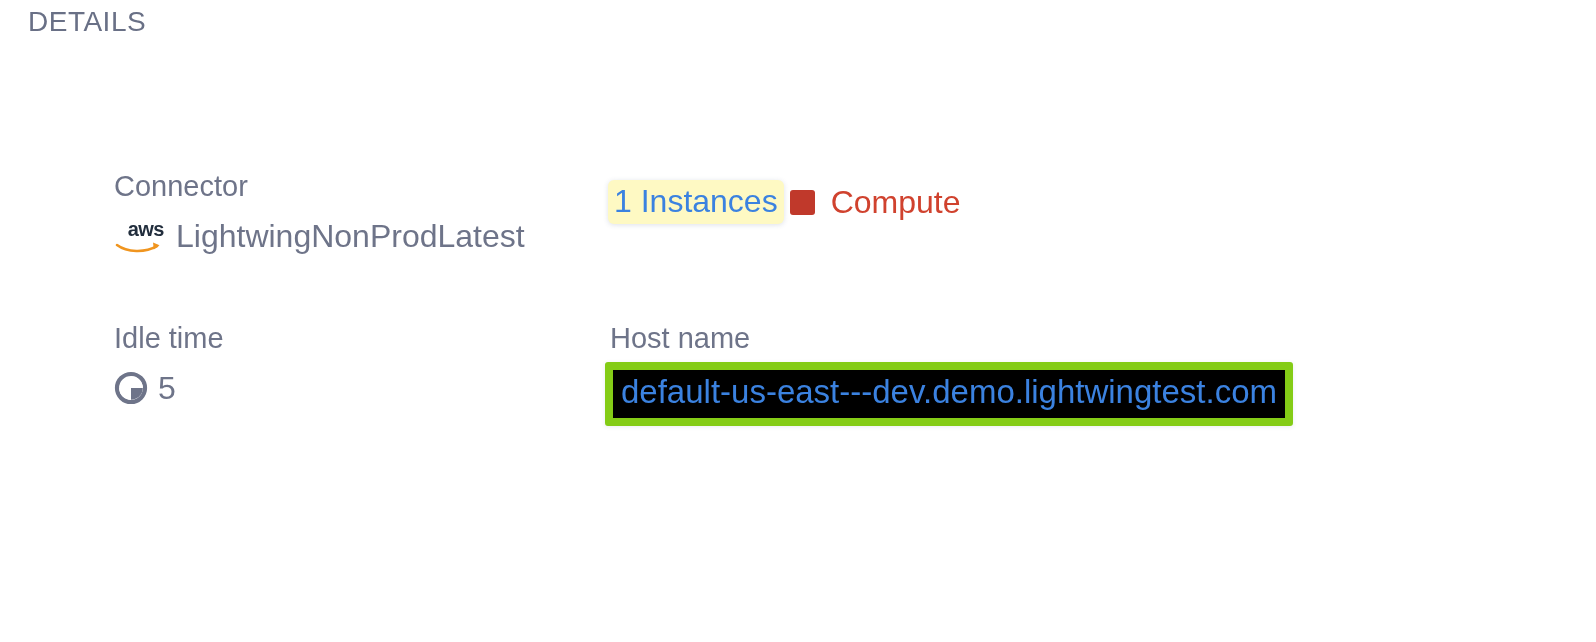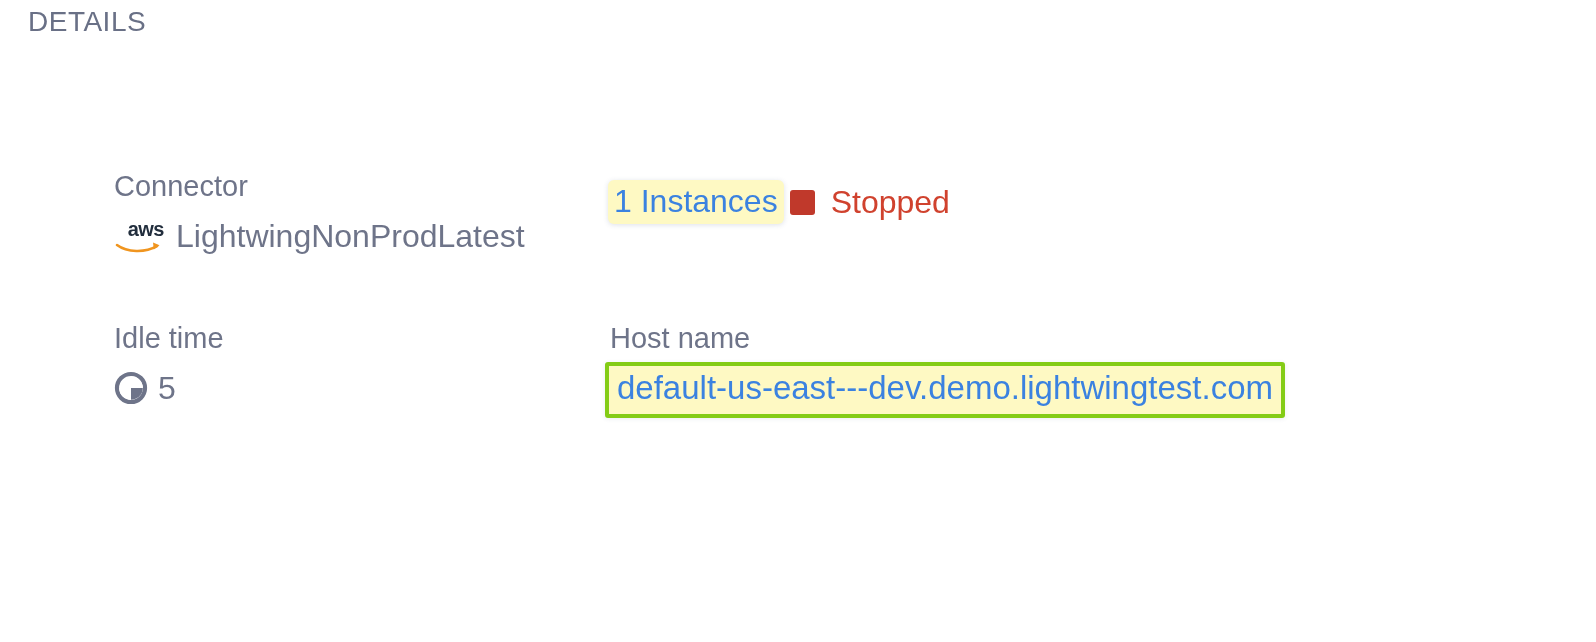--- a/index.html
+++ b/index.html
@@ -156,26 +156,26 @@
     flex: none;
   }
   .status-text {
     color: #d0422e;
     font-size: 32px;
   }
 
   
   .hl-box {
     display: inline-block;
-    border: 4px solid #84cc16;
+    border: 8px solid #84cc16;
     border-radius: 3px;
     padding: 3px 8px 6px 8px;
     margin-left: -5px;
     margin-top: 6px;
-    background: #fef9c3;
+    background: #000000;
     box-shadow: 0 1px 4px rgba(60,80,120,0.10);
     cursor: pointer;
   }
   .hl-box .link-text {
     font-size: 33px;
     color: #3b82e0;
     line-height: 1.18;
     white-space: nowrap;
   }
 </style>
@@ -197,21 +197,21 @@
             <path d="M38 3.4 L44.5 6.2 L38.8 10.4 Z" fill="#f0951f"></path>
           </svg>
         </span>
         <span>LightwingNonProdLatest</span>
       </div>
     </div>
     <div class="col-right">
       <div class="field-value instances-row">
         <span class="instances-pill">1 Instances</span>
         <span class="status-swatch"></span>
-        <span class="status-text">Stopped</span>
+        <span class="status-text">Compute</span>
       </div>
     </div>
   </div>
 
   <div class="detail-row">
     <div class="col-left">
       <div class="field-label">Idle time</div>
       <div class="field-value">
         <svg class="clock-icon" viewBox="0 0 34 34" xmlns="http://www.w3.org/2000/svg">
           <circle cx="17" cy="17" r="14" fill="none" stroke="#6e7489" stroke-width="4.2"></circle>

